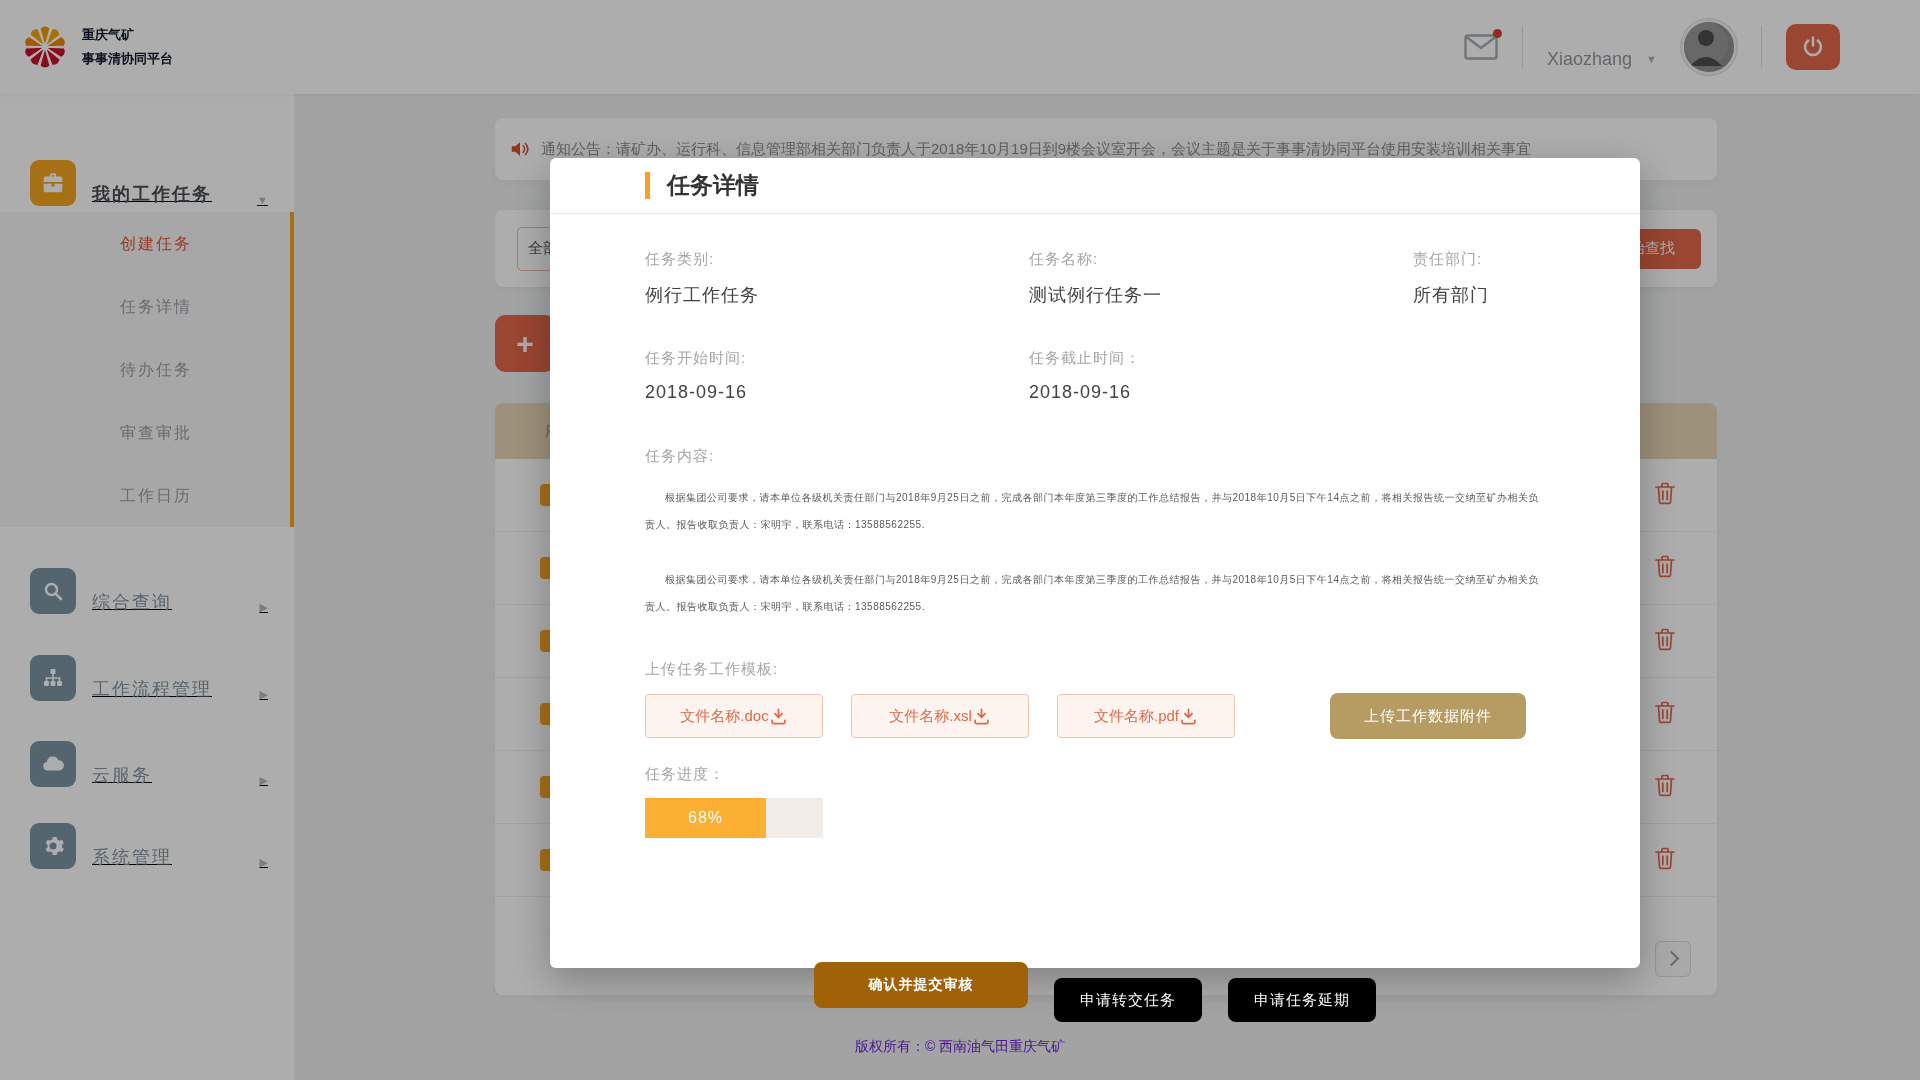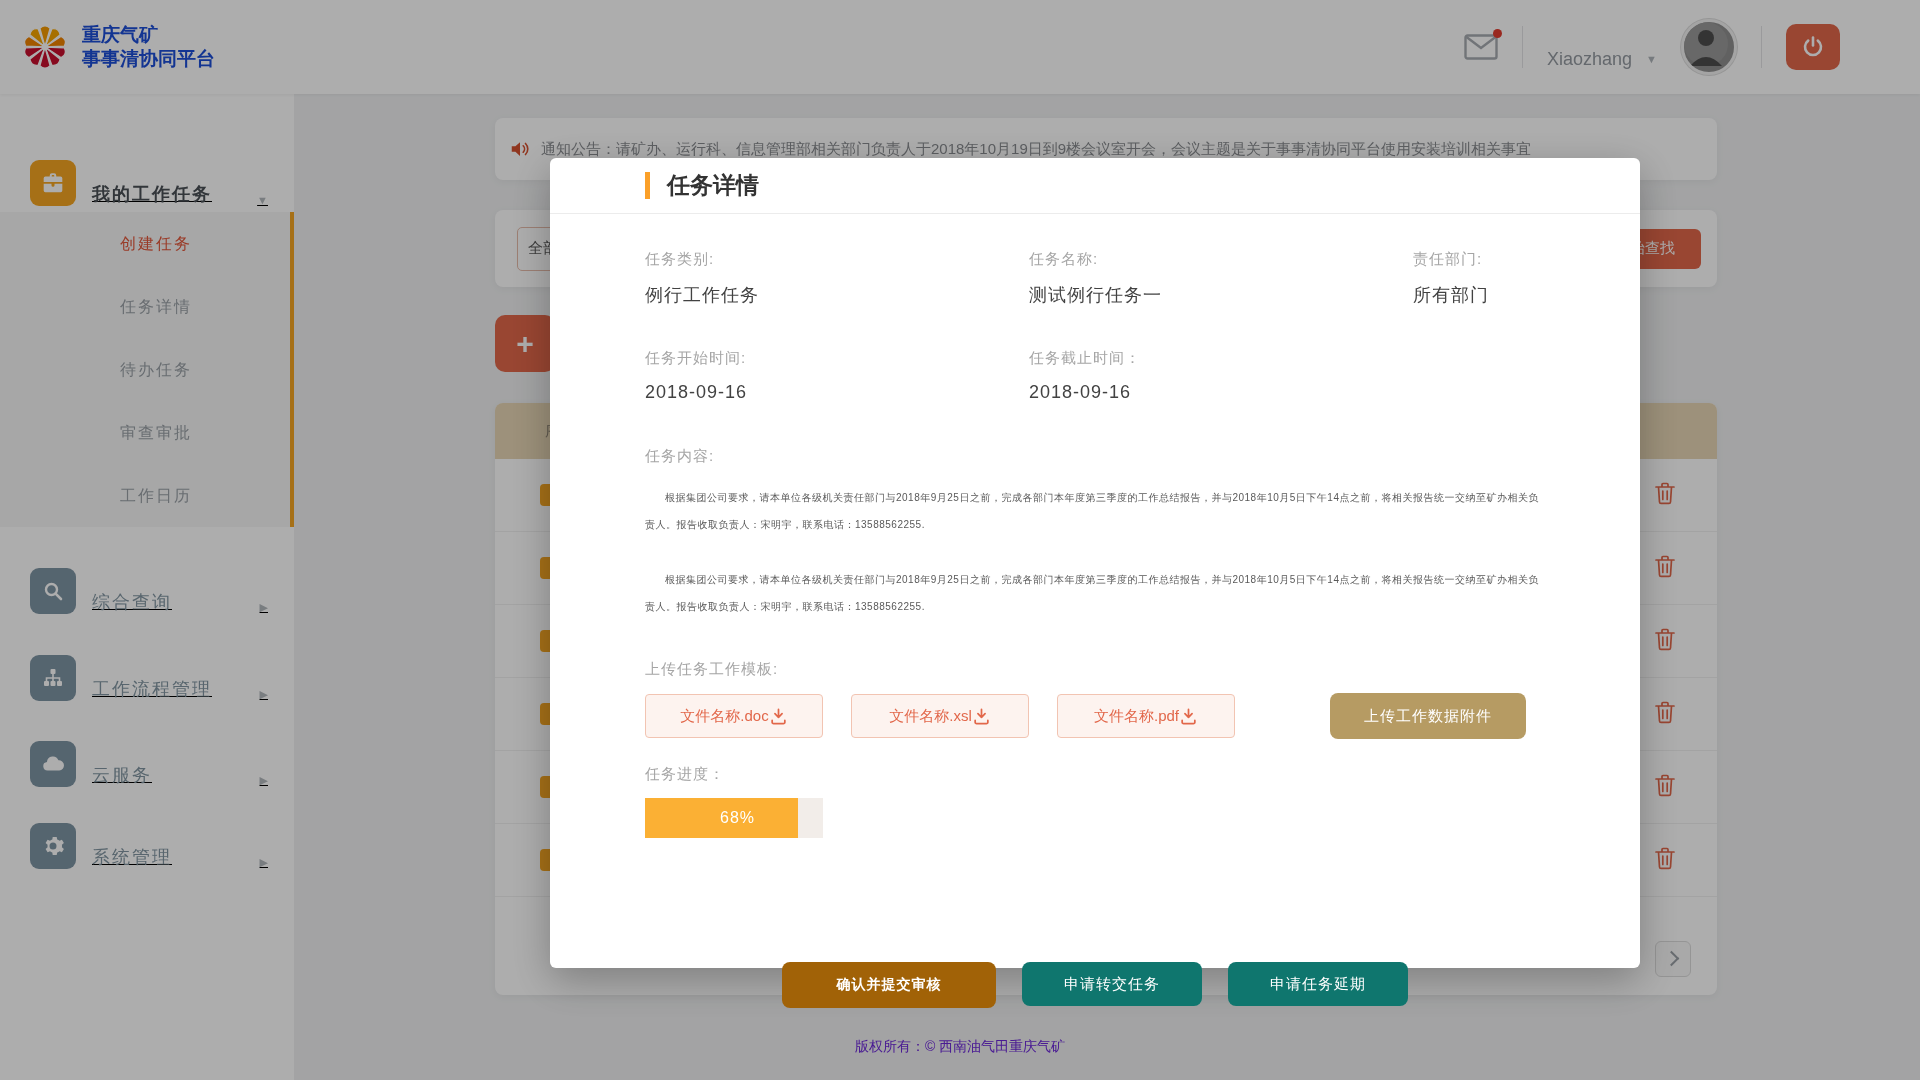--- a/index.html
+++ b/index.html
@@ -1,21 +1,21 @@
 <!DOCTYPE html>
 <html><head>
 <meta charset="utf-8">
 <style>
   html,body{margin:0;padding:0;width:1920px;height:1080px;overflow:hidden;
     font-family:"Liberation Sans","DejaVu Sans",sans-serif;background:#f0f1f2;}
   
   .header{position:absolute;left:0;top:0;width:1920px;height:94px;background:#ffffff;
     box-shadow:0 1px 3px rgba(0,0,0,.06);z-index:5;}
   .logo-wrap{position:absolute;left:20px;top:22px;display:flex;align-items:center;gap:12px;}
-  .brand{line-height:24px;font-size:19px;font-weight:bold;color:#1d4ed8;}
+  .brand{line-height:24px;font-size:13px;font-weight:bold;color:#0f172a;}
   .hdr-right{position:absolute;right:80px;top:0;height:94px;display:flex;align-items:center;gap:24px;}
   .vsep{width:1px;height:42px;background:#e3e4e6;}
   .mail{position:relative;width:34px;height:26px;cursor:pointer;}
   .mail .dot{position:absolute;right:-4px;top:-5px;width:9px;height:9px;border-radius:50%;background:#e23b2e;}
   .user{display:flex;align-items:center;gap:14px;color:#949aa1;font-size:18px;cursor:pointer;margin-top:24px;}
   .caret-down{font-size:11px;color:#aeb4ba;}
   .avatar{width:50px;height:50px;border-radius:50%;background:#8f8f8f;border:3px solid #f2f2f2;
     box-shadow:0 0 0 1px #ddd;overflow:hidden;}
   .power-btn{width:54px;height:46px;border-radius:10px;background:#E2674A;display:flex;
     align-items:center;justify-content:center;cursor:pointer;border:none;}
@@ -81,21 +81,21 @@
   .chip span{font-size:15px;color:#E2674A;}
   .upload-btn{margin-left:auto;margin-right:19px;width:196px;height:46px;background:#B69B63;border:none;
     border-radius:8px;color:#fff;font-size:15px;cursor:pointer;letter-spacing:1px;}
   .prog-label{margin-top:26px;font-size:15px;color:#a5a5a5;letter-spacing:1px;}
   .progress{margin-top:14px;width:178px;height:40px;background:#f2ede9;overflow:hidden;}
   .prog-fill{height:40px;background:#FBB034;display:flex;align-items:center;justify-content:center;
     color:#fff;font-size:16px;letter-spacing:1px;}
   .actions{position:absolute;left:0;top:712px;width:1090px;display:flex;justify-content:center;gap:26px;}
   .btn{border:none;border-radius:8px;color:#fff;cursor:pointer;letter-spacing:1px;}
   .btn-primary{width:214px;height:46px;background:#a16207;font-size:14px;font-weight:bold;}
-  .btn-amber{width:180px;height:44px;background:#0f766e;font-size:15px;}
+  .btn-amber{width:148px;height:44px;background:#000000;font-size:15px;margin-top:16px;}
 </style>
 </head>
 <body>
 
 <div class="header">
   <div class="logo-wrap">
     <svg width="50" height="50" viewBox="0 0 48 48">
       <g stroke="#ffffff" stroke-width="1.4">
         <path d="M24,24 L19,6 Q24,1 29,6 Z" fill="#F59A00" transform="rotate(0 24 24)"></path>
         <path d="M24,24 L19,6 Q24,1 29,6 Z" fill="#F7A600" transform="rotate(36 24 24)"></path>
@@ -346,21 +346,21 @@
         <span>文件名称.pdf</span>
         <svg width="19" height="19" viewBox="0 0 24 24">
           <path d="M12 3 v10 M12 13 l-4.5-4.5 M12 13 l4.5-4.5 M4 17 v2.2 a1.8 1.8 0 0 0 1.8 1.8 h12.4 a1.8 1.8 0 0 0 1.8-1.8 V17" fill="none" stroke="#E2674A" stroke-width="2.2" stroke-linecap="round"></path>
         </svg>
       </div>
       <button class="upload-btn">上传工作数据附件</button>
     </div>
 
     <div class="prog-label">任务进度：</div>
     <div class="progress">
-      <div class="prog-fill" style="width: 68%; padding-left: 32px;">68%</div>
+      <div class="prog-fill" style="width: 68%;">68%</div>
     </div>
 
     <div class="actions">
       <button class="btn btn-primary">确认并提交审核</button>
       <button class="btn btn-amber">申请转交任务</button>
       <button class="btn btn-amber">申请任务延期</button>
     </div>
   </div>
 </div>
 

